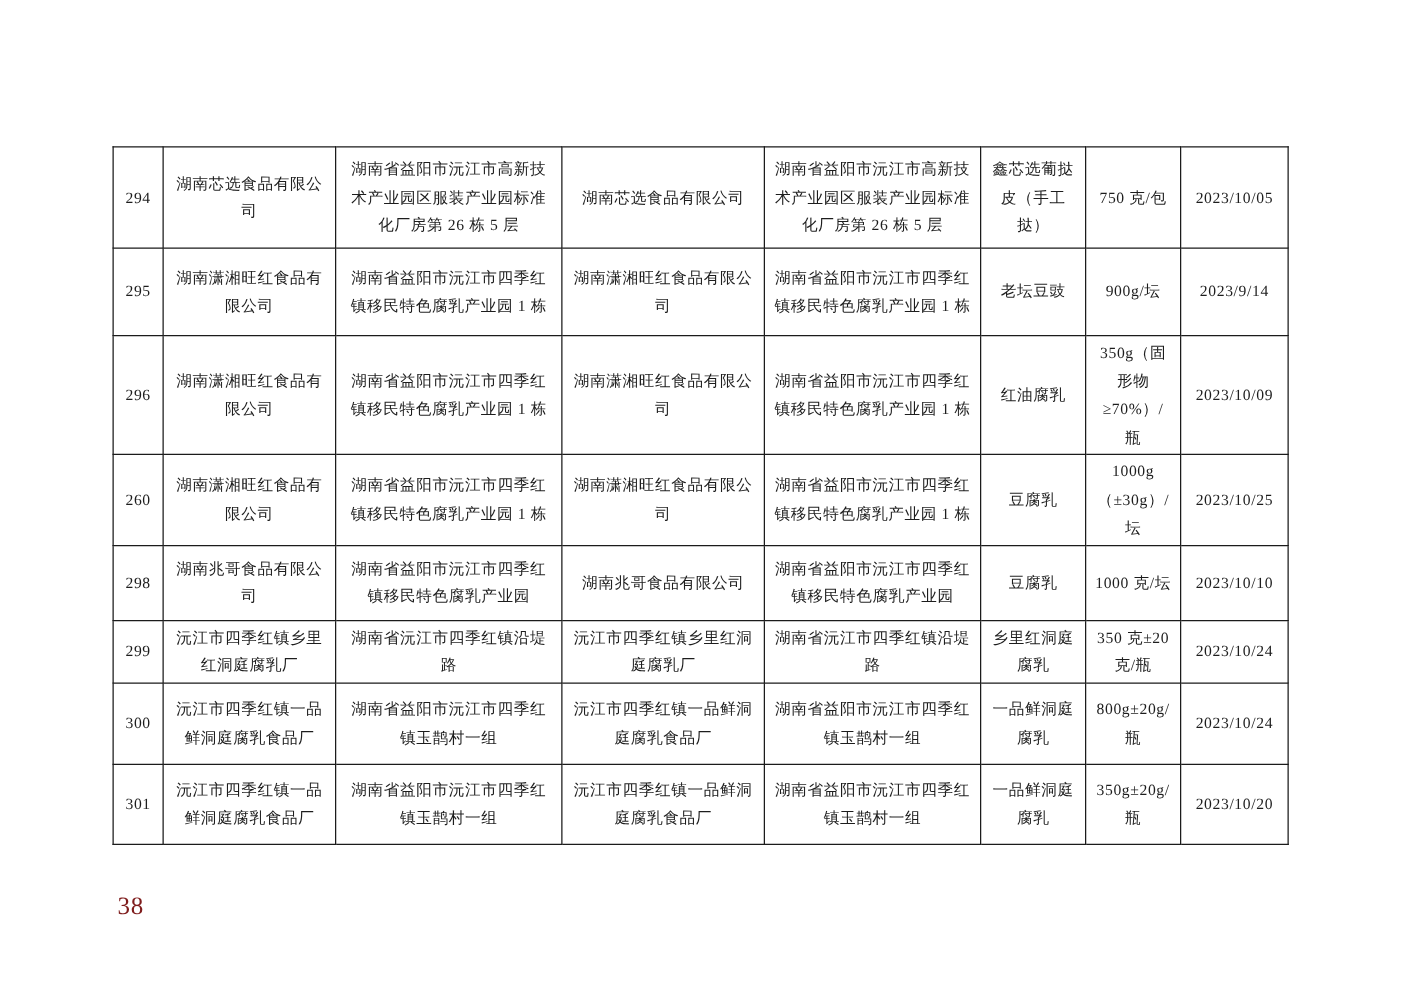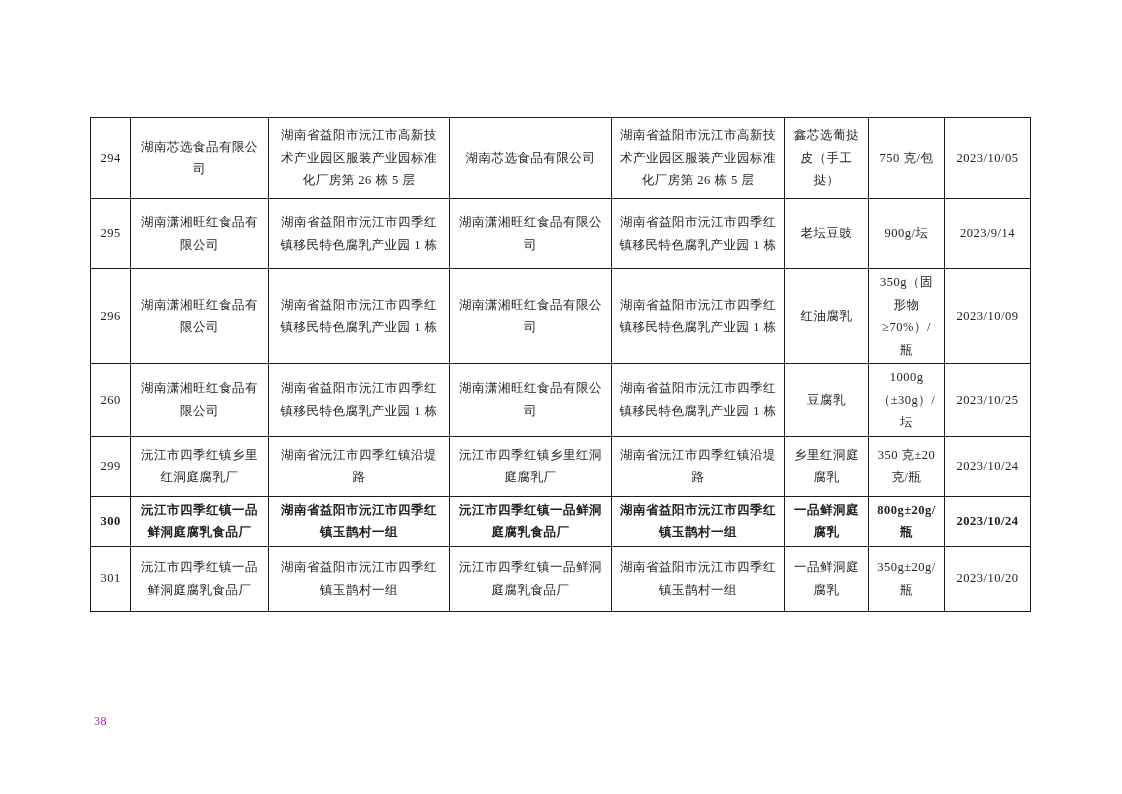--- a/index.html
+++ b/index.html
@@ -34,40 +34,40 @@
     padding: 2px 7px;
     word-break: break-word;
     overflow-wrap: break-word;
   }
   
   table.license-table tr:nth-child(1) { height: 81px; }
   table.license-table tr:nth-child(2) { height: 70px; }
   table.license-table tr:nth-child(3) { height: 82px; }
   table.license-table tr:nth-child(4) { height: 70px; }
   table.license-table tr:nth-child(5) { height: 60px; }
-  table.license-table tr:nth-child(6) { height: 48px; font-weight: bold; }
+  table.license-table tr:nth-child(6) { height: 48px; }
   table.license-table tr:nth-child(7) { height: 65px; }
   table.license-table tr:nth-child(8) { height: 64px; margin-top: 20px; }
 
   col.c-seq   { width: 40px;  }
   col.c-comp  { width: 138px; }
   col.c-addr  { width: 181px; }
   col.c-prod  { width: 162px; }
   col.c-paddr { width: 173px; }
   col.c-item  { width: 84px;  }
   col.c-spec  { width: 76px;  }
   col.c-date  { width: 86px;  }
 
   .page-number {
     position: absolute;
     left: 94px;
     top: 714px;
-    font-size: 12px;
+    font-size: 20px;
     letter-spacing: 0.5px;
-    color: #a21caf;
+    color: #7f1d1d;
   }
 </style>
 </head>
 <body>
 
 <div class="page">
 
   <table class="license-table">
     <colgroup>
       <col class="c-seq">
@@ -114,20 +114,30 @@
           <td>260</td>
           <td>湖南潇湘旺红食品有限公司</td>
           <td>湖南省益阳市沅江市四季红镇移民特色腐乳产业园 1 栋</td>
           <td>湖南潇湘旺红食品有限公司</td>
           <td>湖南省益阳市沅江市四季红镇移民特色腐乳产业园 1 栋</td>
           <td>豆腐乳</td>
           <td>1000g（±30g）/坛</td>
           <td>2023/10/25</td>
         </tr>
         <tr>
+          <td>298</td>
+          <td>湖南兆哥食品有限公司</td>
+          <td>湖南省益阳市沅江市四季红镇移民特色腐乳产业园</td>
+          <td>湖南兆哥食品有限公司</td>
+          <td>湖南省益阳市沅江市四季红镇移民特色腐乳产业园</td>
+          <td>豆腐乳</td>
+          <td>1000 克/坛</td>
+          <td>2023/10/10</td>
+        </tr>
+        <tr>
           <td>299</td>
           <td>沅江市四季红镇乡里红洞庭腐乳厂</td>
           <td>湖南省沅江市四季红镇沿堤路</td>
           <td>沅江市四季红镇乡里红洞庭腐乳厂</td>
           <td>湖南省沅江市四季红镇沿堤路</td>
           <td>乡里红洞庭腐乳</td>
           <td>350 克±20 克/瓶</td>
           <td>2023/10/24</td>
         </tr>
         <tr>

